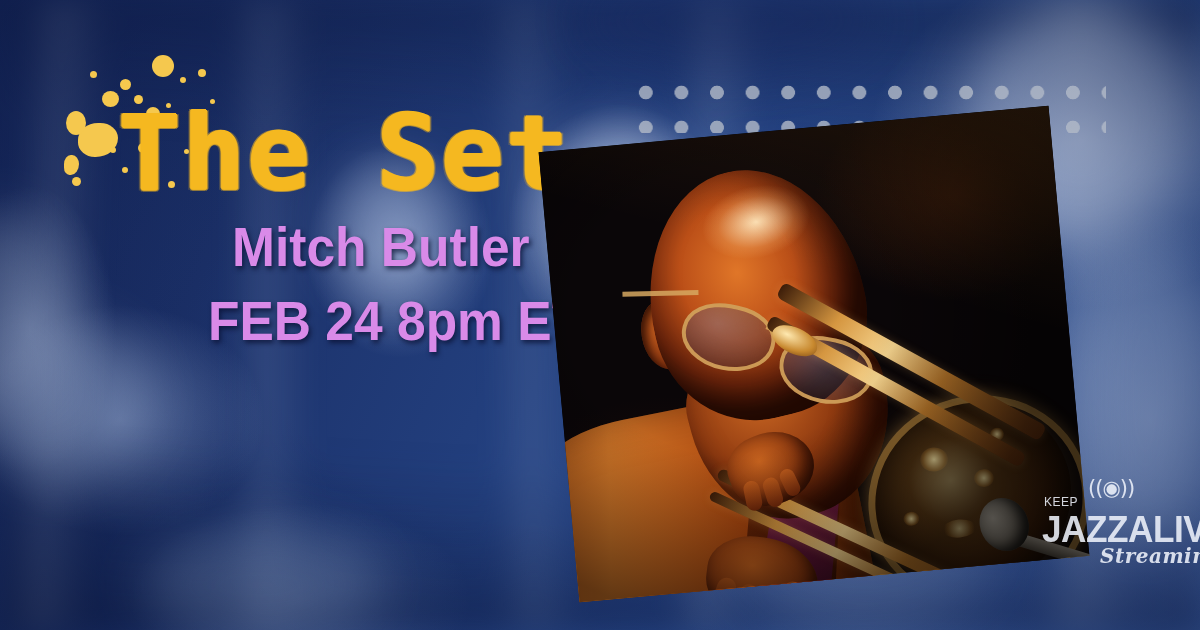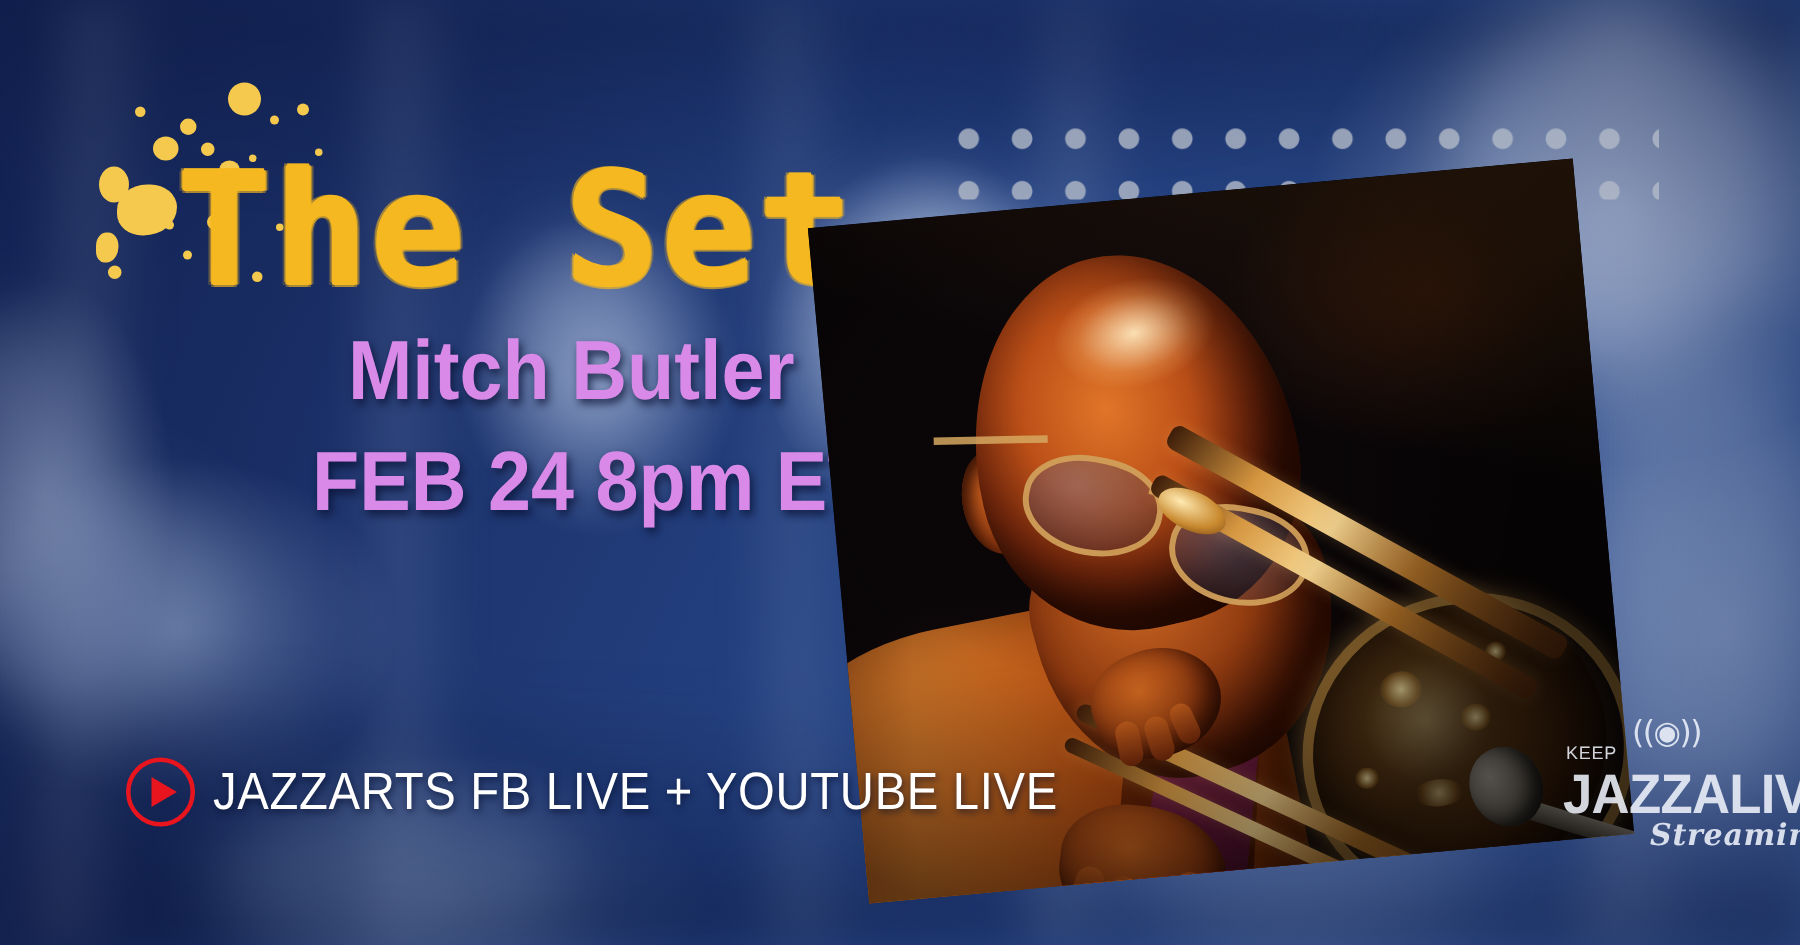--- a/index.html
+++ b/index.html
@@ -481,26 +481,20 @@
         <div class="ph-finger" style="left:10px; top:44px; width:19px; height:38px; transform:rotate(12deg);"></div>
         <div class="ph-finger" style="left:34px; top:48px; width:19px; height:36px; transform:rotate(6deg);"></div>
         <div class="ph-finger" style="left:58px; top:46px; width:18px; height:34px; transform:rotate(-2deg);"></div>
         <div class="ph-finger" style="left:80px; top:40px; width:17px; height:30px; transform:rotate(-10deg);"></div>
       </div>
 
       <div class="photo-shade"></div>
     </div>
   </div>
 
-  <div class="stream-row">
-    <div class="play-icon">
-      <div class="play-tri"></div>
-    </div>
-    <div class="stream-label">JAZZARTS FB LIVE  + YOUTUBE LIVE</div>
-  </div>
 
   <div class="logo">
     <div class="logo-broadcast">((◉))</div>
     <div class="logo-keep">KEEP</div>
     <div class="logo-main">JAZZALIVE</div>
     <div class="logo-streaming">Streaming</div>
   </div>
 
 </div>
 

